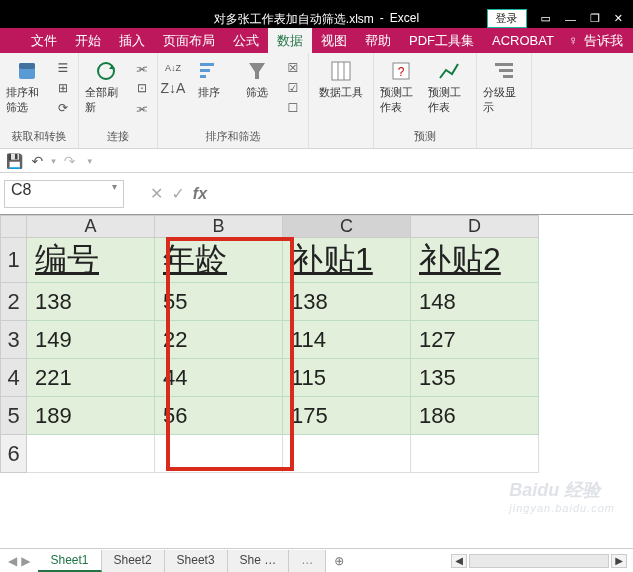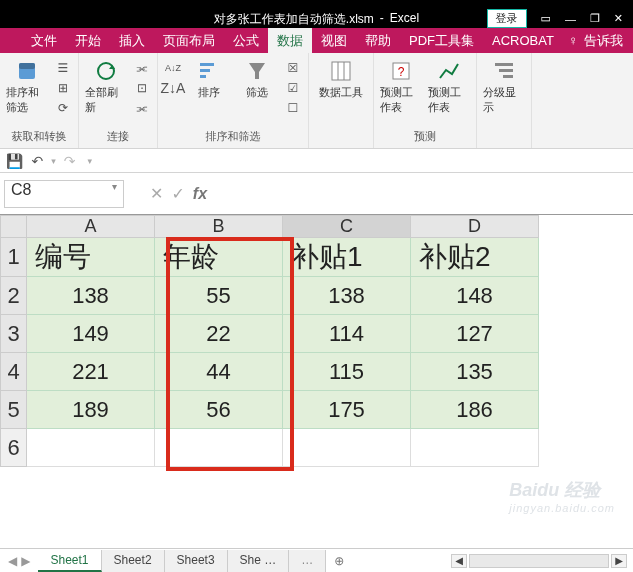--- a/index.html
+++ b/index.html
@@ -45,22 +45,22 @@
 
 
 .sheet-area { position:relative; background:#fff; overflow:hidden; }
 .grid { border-collapse:collapse; table-layout:fixed; }
 .grid th.colhdr, .corner { background:#e6e6e6; border:1px solid #ccc; font-weight:normal; color:#333; font-size:18px; height:20px; }
 .corner { width:26px; }
 .grid th.colhdr { width:128px; }
 .grid th.colhdr.selcol { background:#d3d3d3; }
 .grid td.rowhdr { background:#e6e6e6; border:1px solid #ccc; text-align:center; width:26px; font-size:22px; color:#333; }
 .grid td.rowhdr.row6 { background:#f0f0f0; }
-.grid td.cell { border:1px solid #bdddc4; background:#e2efda; height:38px; font-size:22px; padding:0 8px; color:#222; text-align:center; }
-.grid tr.hdr-row td.cell, .grid tr.r1 td.cell { font-size:28px; }
+.grid td.cell { border:1px solid #bdddc4; background:#e2efda; height:38px; font-size:22px; padding:0 8px; color:#222; text-align:left; }
+.grid tr.hdr-row td.cell, .grid tr.r1 td.cell { font-size:32px;text-decoration:underline; }
 .grid tr:first-child td.cell { text-align:left; font-size:24px; }
 .red-box { position:absolute; border:4px solid #d92b1c; pointer-events:none; }
 
 
 .grid tr.r1 td.cell { text-align:left; }
 
 
 .sheetbar { position:absolute; bottom:0; left:0; right:0; height:24px; background:#fff; border-top:1px solid #ccc; display:flex; align-items:center; font-size:12px; color:#444; }
 .sheetbar .nav { display:flex; gap:4px; padding:0 8px; color:#999; }
 .sheetbar .tabs { display:flex; }

